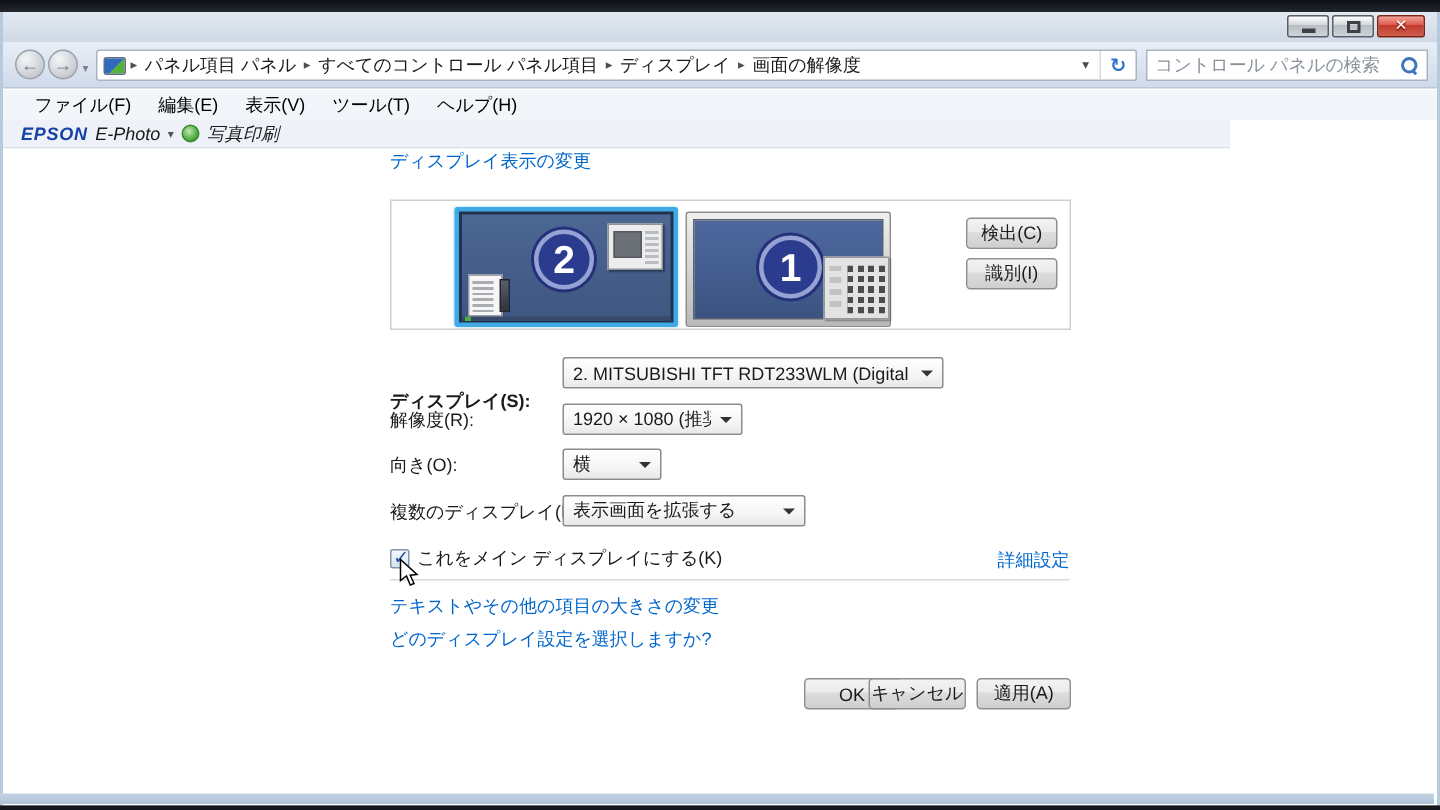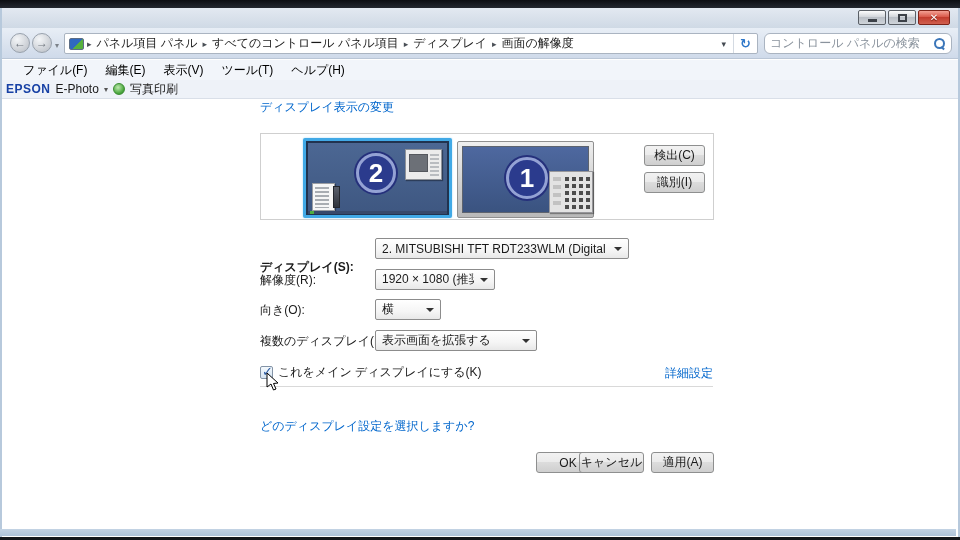--- a/index.html
+++ b/index.html
@@ -28,30 +28,30 @@
   #nav-drop { position:absolute; left:53px; top:13px; font-size:8px; color:#7c828a; }
 
   #addressbar { position:absolute; left:62px; top:5px; width:694px; height:21px; background:#fff; border:1px solid #aab4c1; border-radius:2px; display:flex; align-items:center; padding-left:4px; }
   #addr-icon { width:15px; height:12px; border:1px solid #5b6d86; border-radius:2px; background:linear-gradient(135deg,#2f69c0 55%,#57b13e 56%); margin-right:2px; }
   .crumb { padding:0 4px; white-space:nowrap; color:#1a1a1a; }
   .crumb-sep { color:#4a4f56; font-size:9px; padding:0 1px; }
   #addr-spacer { flex:1; }
   #addr-dropdown { color:#444a52; font-size:9px; padding:0 7px; }
   #refresh-seg { width:24px; height:19px; border-left:1px solid #d4dae2; display:flex; align-items:center; justify-content:center; color:#2e77c9; font-size:13px; font-weight:bold; }
 
-  #searchbox { position:absolute; left:762px; top:5px; width:188px; height:21px; background:#fff; border:1px solid #aab4c1; border-radius:6px; display:flex; align-items:center; padding:0 5px; }
+  #searchbox { position:absolute; left:762px; top:5px; width:188px; height:21px; background:#fff; border:1px solid #aab4c1; border-radius:0; display:flex; align-items:center; padding:0 5px; }
   #searchbox span.placeholder { flex:1; color:#8a939d; white-space:nowrap; overflow:hidden; }
   #search-mag { width:12px; height:12px; position:relative; }
   #search-mag::before { content:""; position:absolute; left:0; top:0; width:7px; height:7px; border:2px solid #3b76b9; border-radius:50%; }
   #search-mag::after  { content:""; position:absolute; left:8px; top:8px; width:4px; height:2px; background:#3b76b9; transform:rotate(45deg); transform-origin:0 0; }
 
   
   #menubar { position:absolute; left:0; top:52px; width:956px; height:20px; background:#f2f5fa; display:flex; align-items:center; padding-left:12px; }
   .menuitem { padding:2px 9px; color:#000000; }
-  #toolbar { position:absolute; left:0; top:72px; width:956px; height:19px; background:#eef2f8; border-bottom:1px solid #d9dfe8; display:flex; align-items:center; padding-left:4px; gap:5px; }
+  #toolbar { position:absolute; left:0; top:72px; width:818px; height:19px; background:#eef2f8; border-bottom:1px solid #d9dfe8; display:flex; align-items:center; padding-left:12px; gap:5px;font-style:italic; }
   #brand { color:#1741a5; font-weight:bold; letter-spacing:.5px; }
   #tb-drop { font-size:8px; color:#555; }
   #photo-icon { width:12px; height:12px; border-radius:50%; background:radial-gradient(circle at 40% 35%, #bfe9b0, #4aa73e 65%, #2e7d27); border:1px solid #3a8c31; }
 
   
   #content { position:absolute; left:0; top:91px; width:956px; height:438px; background:#fff; }
   a.link { color:#0066cc; text-decoration:none; cursor:pointer; }
   #page-title { position:absolute; left:258px; top:0; }
 
   #preview { position:absolute; left:258px; top:34px; width:454px; height:87px; border:1px solid #cfcfcf; background:#fff; }
@@ -236,20 +236,21 @@
 
       <div id="main-display-row">
         <div id="main-display-checkbox">
           <span class="check">✓</span>
         </div>
         <span>これをメイン ディスプレイにする(K)</span>
       </div>
       <a class="link" id="advanced-link">詳細設定</a>
       <div id="separator"></div>
 
+      <a class="link" id="link-textsize">テキストやその他の項目の大きさの変更</a>
       <a class="link" id="link-whichdisplay">どのディスプレイ設定を選択しますか?</a>
 
       <div class="btn7" id="ok-btn">OK</div>
       <div class="btn7" id="cancel-btn">キャンセル</div>
       <div class="btn7" id="apply-btn">適用(A)</div>
 
       <svg id="cursor" width="14" height="20" viewBox="0 0 14 20">
         <path d="M1,1 L1,15 L5,12 L7.5,18 L10,17 L7.5,11.5 L12,11 Z" fill="#ffffff" stroke="#000000" stroke-width="1"></path>
       </svg>
     </div>

